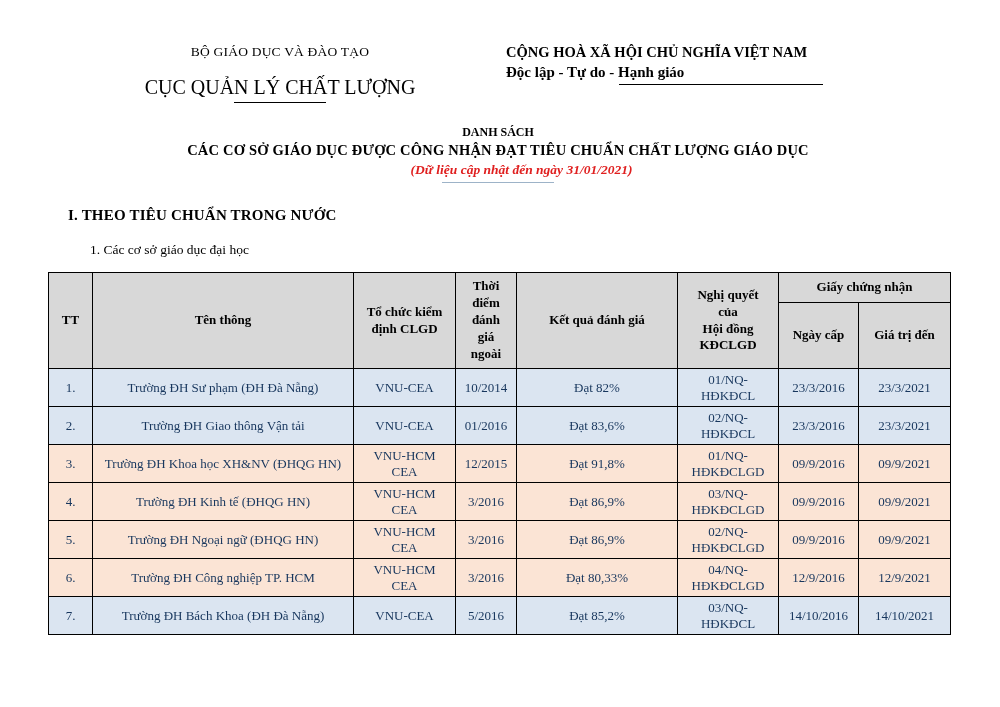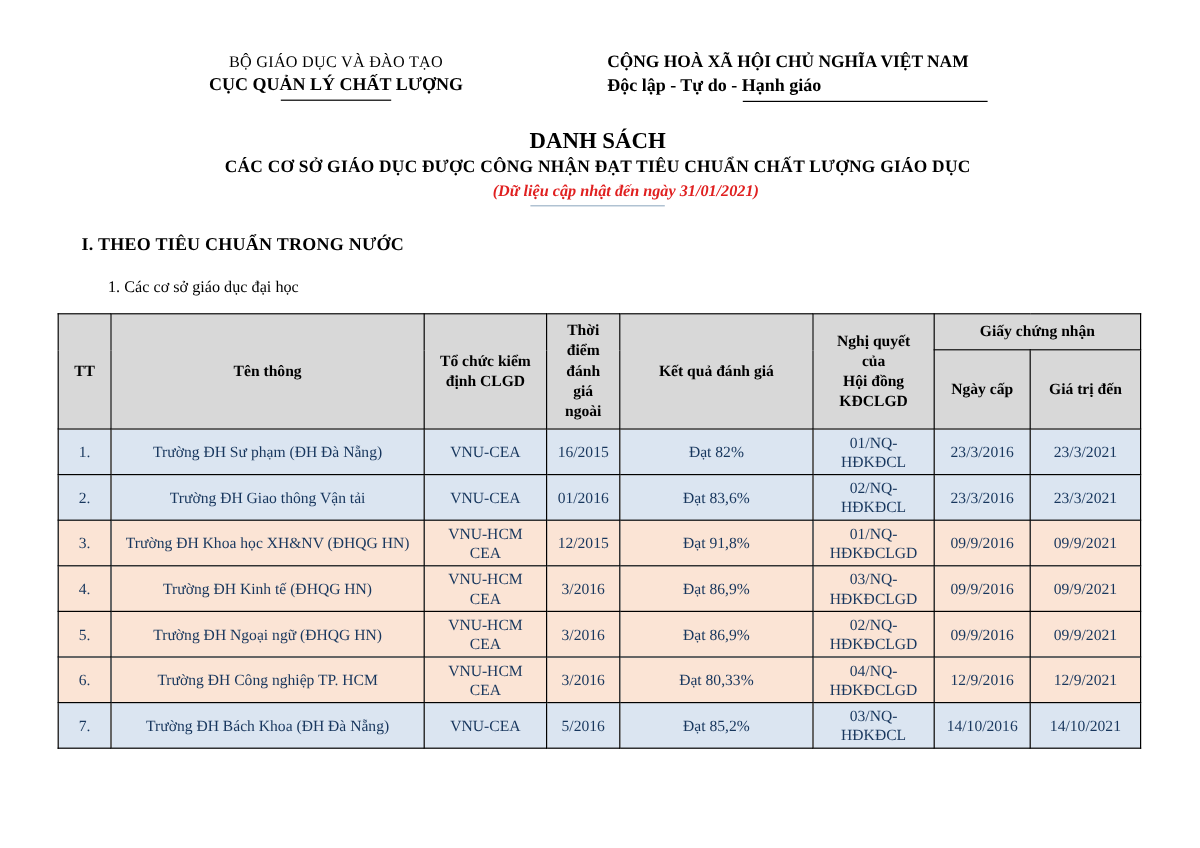--- a/index.html
+++ b/index.html
@@ -23,30 +23,30 @@
     margin-left: 60px;
     text-align: center;
   }
   .doc-header .right {
     width: 430px;
     margin-left: auto;
     margin-right: 60px;
     text-align: left;
   }
   .hdr-line1-left { font-size: 13.5px; letter-spacing: .2px; }
-  .hdr-line2-left { font-size: 15px; font-weight: bold; margin-top: 3px; }
+  .hdr-line2-left { font-size: 20px; font-weight: normal; margin-top: 16px; }
   .hdr-line1-right { font-size: 14.5px; font-weight: bold; }
   .hdr-line2-right { font-size: 15px; font-weight: bold; margin-top: 3px; }
   .rule { border-top: 1px solid #000; margin: 3px auto 0 auto; }
   .rule-left { width: 92px; }
   .rule-right { width: 204px; }
   .rule-note { width: 112px; border-top-color: var(--rule-gray, #9db3c8); margin-top: 4px; }
   
   .title-block { text-align: center; margin-top: 22px; }
-  .title-line1 { font-size: 19px; font-weight: bold; }
+  .title-line1 { font-size: 12px; font-weight: bold; }
   .title-line2 { font-size: 14.5px; font-weight: bold; margin-top: 2px; letter-spacing: .2px; }
   .title-note {
     font-size: 13.5px;
     font-weight: bold;
     font-style: italic;
     color: var(--accent-red, #e02020);
     margin-top: 3px;
     margin-left: 47px;
   }
   
@@ -155,21 +155,21 @@
       <tr class="hrow2">
         <th>Ngày cấp</th>
         <th>Giá trị đến</th>
       </tr>
     </thead>
     <tbody>
       <tr class="tone-blue">
         <td>1.</td>
         <td class="cell-name">Trường ĐH Sư phạm (ĐH Đà Nẵng)</td>
         <td class="pre">VNU-CEA</td>
-        <td>16/2015</td>
+        <td>10/2014</td>
         <td>Đạt 82%</td>
         <td class="pre">01/NQ-
 HĐKĐCL</td>
         <td>23/3/2016</td>
         <td>23/3/2021</td>
       </tr>
       <tr class="tone-blue">
         <td>2.</td>
         <td class="cell-name">Trường ĐH Giao thông Vận tải</td>
         <td class="pre">VNU-CEA</td>

